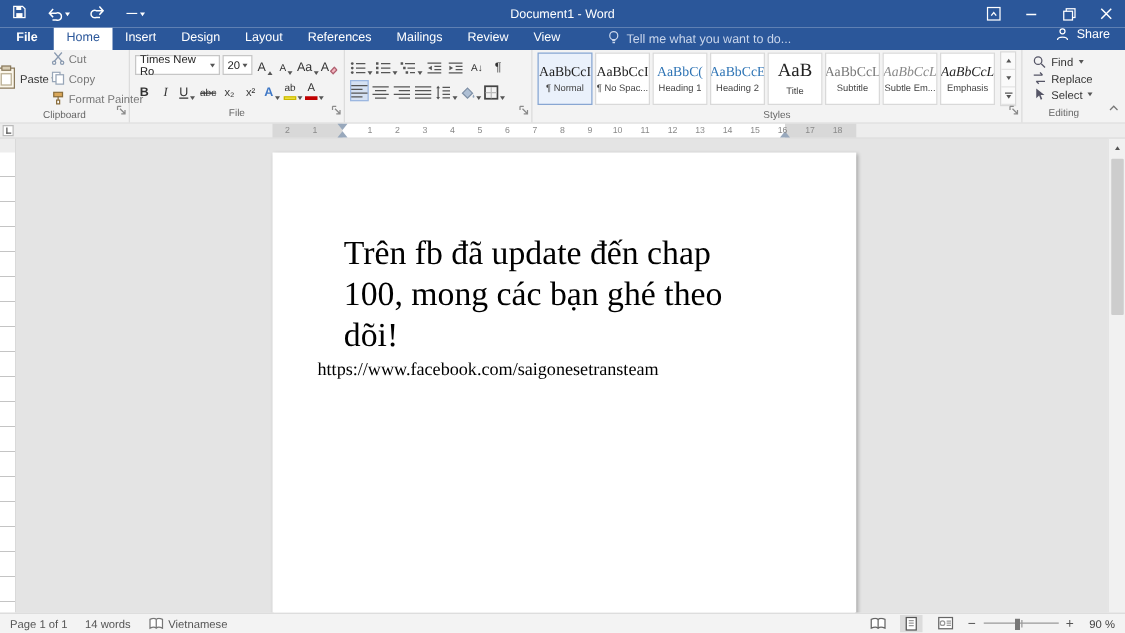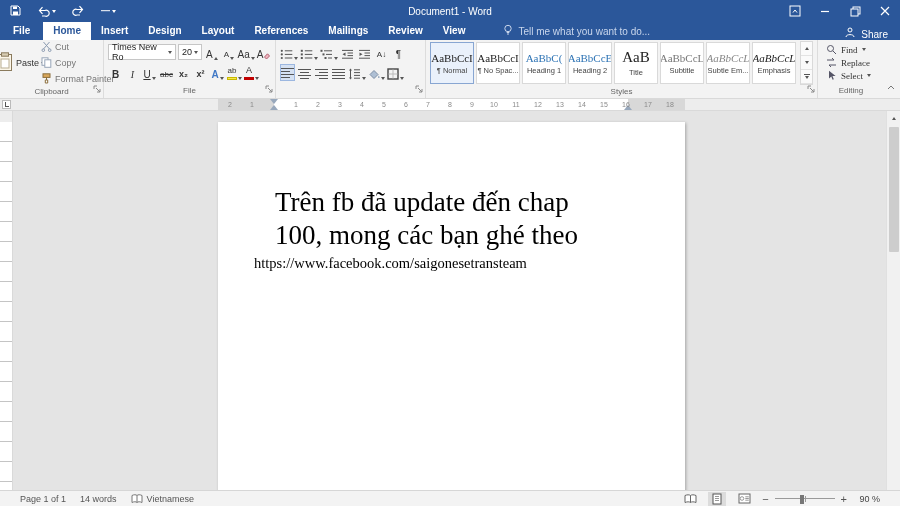--- a/index.html
+++ b/index.html
@@ -10,25 +10,25 @@
   
   .titlebar { height:22px; background:#2b579a; display:flex; align-items:center; color:#fff; position:relative; }
   .qat { display:flex; align-items:center; gap:16px; padding-left:10px; z-index:2; }
   .qat-btn { display:flex; align-items:center; gap:2px; }
   .win-title { position:absolute; left:0; right:0; text-align:center; font-size:10px; color:#fff; }
   .win-controls { margin-left:auto; display:flex; height:100%; z-index:2; }
   .win-btn { width:30px; display:flex; align-items:center; justify-content:center; }
 
   
   .tabrow { height:18px; background:#2b579a; display:flex; align-items:stretch; color:#fff; }
-  .tab { font-size:10px; padding:3px 10px 0; cursor:default;font-weight:bold; }
+  .tab { font-size:10px; padding:3px 10px 0; cursor:default; }
   .tab.file { padding:3px 13px 0; font-weight:bold; }
   .tab.active { background:#fff; color:#2b579a; }
   .tellme { display:flex; align-items:center; gap:5px; margin-left:28px; font-size:10px; color:#c9d6ec; }
-  .share { margin-left:auto; display:flex; align-items:flex-end; gap:5px; font-size:10px; padding:0 12px; }
+  .share { margin-left:auto; display:flex; align-items:flex-start; gap:5px; font-size:10px; padding:0 12px; }
 
   
   .ribbon { height:59px; background:#f3f3f3; border-bottom:1px solid #d9d9d9; display:flex; }
   .rib-group { display:flex; flex-direction:column; position:relative; border-right:1px solid #dcdcdc; }
   .group-content { height:46px; display:flex; padding:2px 4px; }
   .group-label { height:13px; font-size:8px; color:#666; text-align:center; line-height:12px; }
   .launcher { position:absolute; right:2px; bottom:1px; }
 
   .g-clipboard { width:104px; }
   .paste-btn { width:34px; display:flex; flex-direction:row; align-items:center; justify-content:center; gap:2px; font-size:9px; color:#333; }
@@ -41,21 +41,21 @@
   .combo { border:1px solid #c6c6c6; background:#fff; font-size:9px; color:#222; display:flex; align-items:center; justify-content:space-between; height:16px; padding:0 3px; }
   .combo.name { width:74px; }
   .combo.size { width:26px; }
   .ibtn { min-width:15px; height:17px; display:flex; align-items:flex-end; justify-content:center; font-size:10px; color:#333; gap:1px; padding-bottom:1px; position:relative; }
   .ibtn.pressed { background:#d5e1f2; border:1px solid #9cb7e0; }
   .glyph { line-height:11px; }
   .bold-g { font-weight:bold; }
   .italic-g { font-style:italic; font-family:"Liberation Serif",serif; }
   .underline-g { text-decoration:underline; }
   .strike-g { text-decoration:line-through; font-size:8px; }
-  .sub-g,.sup-g { font-size:9px;font-weight:bold; }
+  .sub-g,.sup-g { font-size:9px; }
   .effects-g { color:#3f78c6; font-weight:bold; }
   .colbar { display:block; width:10px; height:3px; margin-top:1px; }
   .colbar.red { background:#c00000; }
   .colbar.yellow { background:#f5e94c; border:0.5px solid #c9b800; }
   .stack { display:flex; flex-direction:column; align-items:center; line-height:9px; }
   .mini-up { width:0;height:0;border-left:2.5px solid transparent;border-right:2.5px solid transparent;border-bottom:3px solid #555; }
   .mini-dn { width:0;height:0;border-left:2.5px solid transparent;border-right:2.5px solid transparent;border-top:3px solid #555; }
   .caret { width:0; height:0; border-left:2.5px solid transparent; border-right:2.5px solid transparent; border-top:3.5px solid #555; display:inline-block; }
   .caret.white { border-top-color:#fff; }
 
@@ -78,21 +78,21 @@
   .st-title .style-preview { font-size:15px; }
   .st-subtitle .style-preview { color:#777; }
   .st-subtle .style-preview { color:#888; font-style:italic; }
   .st-emph .style-preview { font-style:italic; }
   .style-scroll { width:13px; height:44px; margin-left:2px; display:flex; flex-direction:column; border:1px solid #d9d9d9; background:#fafafa; }
   .style-scroll > div { flex:1; display:flex; align-items:center; justify-content:center; border-bottom:1px solid #e3e3e3; }
   .gal-more-bar { width:6px; height:1.5px; background:#555; margin-bottom:1px; }
 
   .g-editing { width:66px; border-right:none; }
   .g-editing .group-content { flex-direction:column; justify-content:center; gap:2px; padding-left:8px; }
-  .ed-row { display:flex; align-items:center; gap:4px; font-size:9px; color:#333;font-family:Liberation Serif, serif; }
+  .ed-row { display:flex; align-items:center; gap:4px; font-size:9px; color:#333; }
 
   .rib-end { width:15px; position:relative; border-right:none; }
   .collapse { position:absolute; right:3px; bottom:3px; }
 
   
   .ruler { position:relative; height:12px; background:#ededed; border-bottom:1px solid #d9d9d9; }
   .ruler-page { position:absolute; left:218px; width:467px; top:0; bottom:0; background:#d8d8d8; }
   .ruler-text { position:absolute; left:274px; width:354px; top:0; bottom:0; background:#fff; }
   .ruler-num { position:absolute; top:2px; font-size:7px; color:#8a8a8a; transform:translateX(-50%); }
   .tab-sel { position:absolute; left:2px; top:1px; width:9px; height:9px; background:#fff; border:1px solid #bbb; }
@@ -106,21 +106,21 @@
   .v-ruler-band { position:absolute; left:0; right:0; top:11px; bottom:0; background:#fff;
     background-image:repeating-linear-gradient(to bottom, transparent 0 19px, #c4c4c4 19px 20px); }
   .page { position:absolute; left:218px; top:11px; width:467px; height:375px; background:#fff; box-shadow:1px 1px 3px rgba(0,0,0,.28); }
   .para { margin:64px 0 0 57px; font-family:"Liberation Serif",serif; font-size:27px; line-height:33px; color:#000; }
   .doc-link { margin:3px 0 0 36px; font-family:"Liberation Serif",serif; font-size:14.5px; color:#000; }
   .scroll-v { position:absolute; right:0; top:0; width:14px; height:100%; background:#f1f1f1; border-left:1px solid #e0e0e0; z-index:3; }
   .sb-up { height:14px; display:flex; align-items:center; justify-content:center; }
   .sb-thumb { position:absolute; left:2px; top:16px; width:10px; height:125px; background:#cdcdcd; border-radius:1px; }
 
   
-  .statusbar { height:16px; background:#f3f3f3; border-top:1px solid #d6d6d6; display:flex; align-items:center; font-size:9px; color:#555; padding:0 20px; gap:14px; }
+  .statusbar { height:16px; background:#f3f3f3; border-top:1px solid #d6d6d6; display:flex; align-items:center; font-size:9px; color:#555; padding:0 8px; gap:14px; }
   .sb-left { display:flex; align-items:center; gap:14px; }
   .sb-lang { display:flex; align-items:center; gap:4px; }
   .sb-right { margin-left:auto; display:flex; align-items:center; gap:9px; }
   .view-btn { display:flex; align-items:center; justify-content:center; width:18px; height:14px; }
   .view-btn.active { background:#dcdcdc; }
   .zoom-wrap { display:flex; align-items:center; gap:6px; }
   .zoom-track { width:60px; height:1px; background:#9a9a9a; position:relative; }
   .zoom-notch { position:absolute; left:50%; top:-2.5px; width:1px; height:6px; background:#9a9a9a; }
   .zoom-handle { position:absolute; left:25px; top:-3.5px; width:4px; height:9px; background:#777; }
   .zoom-label { min-width:24px; text-align:right; color:#444; }
@@ -543,20 +543,21 @@
     </div>
 
   <div class="doc-area">
     <div class="v-ruler">
         <span class="v-ruler-band"></span>
       </div>
     <div class="page">
       <div class="para">
         <div>Trên fb đã update đến chap</div>
         <div>100, mong các bạn ghé theo</div>
+        <div>dõi!</div>
       </div>
       <div class="doc-link">https://www.facebook.com/saigonesetransteam</div>
     </div>
     <div class="scroll-v">
       <span class="sb-up">
           <span class="mini-up"></span>
         </span>
       <span class="sb-thumb"></span>
     </div>
   </div>

